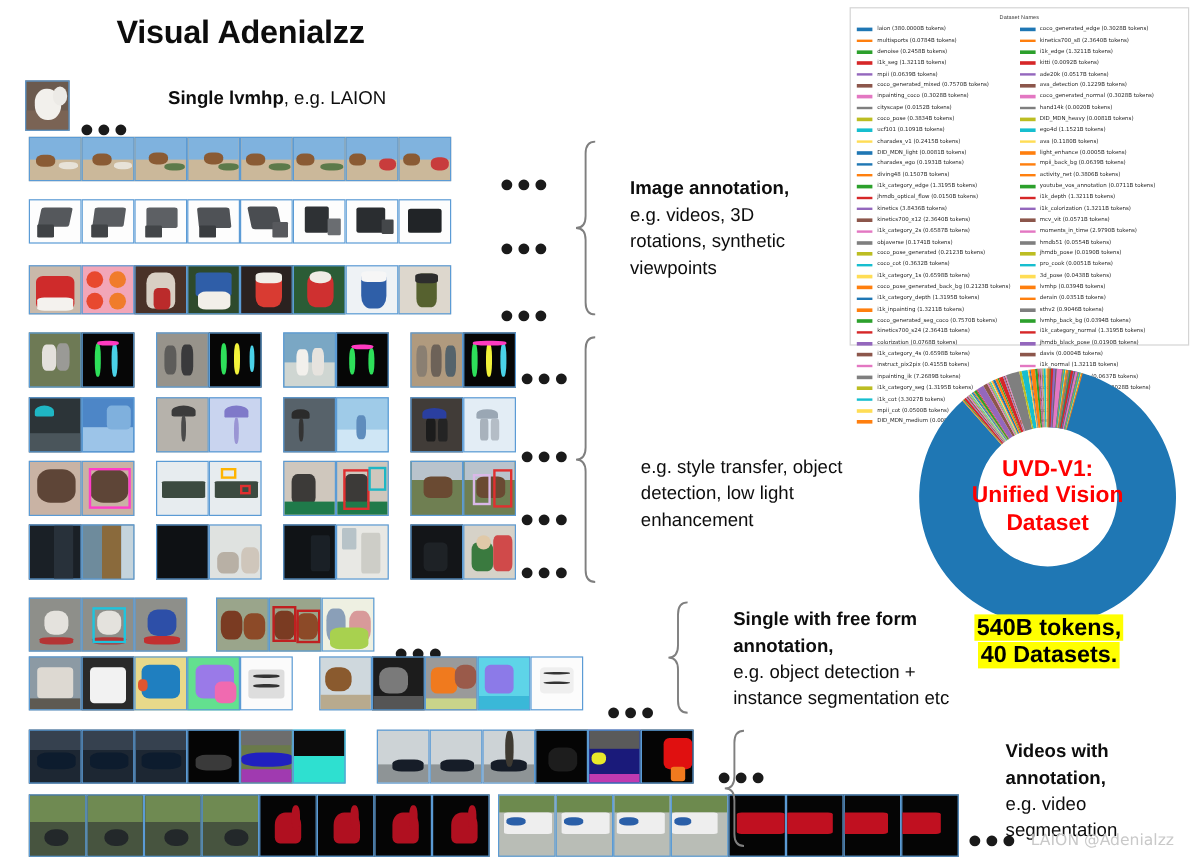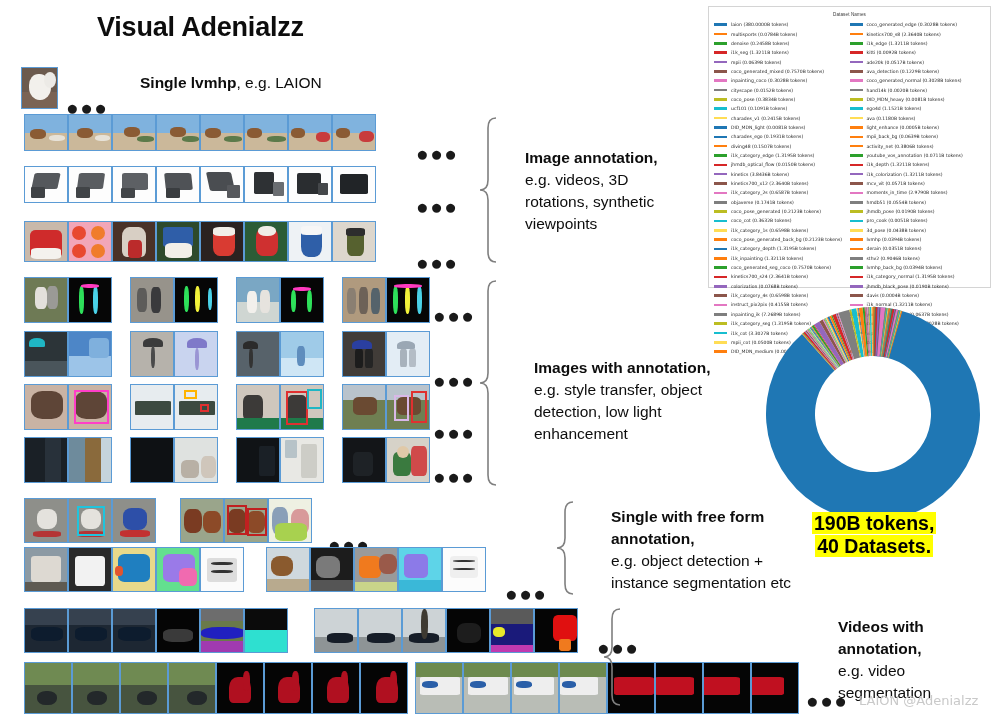--- a/index.html
+++ b/index.html
@@ -405,21 +405,21 @@
       <div class="blob" style="left:10px;top:8px;width:12px;height:12px;background:#e0c9a8;border-radius:50%;"></div>
     </div>
 </div>
 <div class="abs dots" style="left:433px;top:466px;">●●●</div>
 
 <div class="brace" style="left:478px;top:279px;">
   <svg width="22" height="208" viewBox="0 0 22 208">
       <path d="M18 2 Q10 2 10 12 L10 94 Q10 104 2 104 Q10 104 10 114 L10 196 Q10 206 18 206" fill="none" stroke="#7f7f7f" stroke-width="1.6"></path>
     </svg>
 </div>
-<div class="abs caption" style="left:534px;top:357px;width:215px;"><b>Images with annotation,</b><span>
+<div class="abs caption" style="left:534px;top:357px;width:215px;"><span>
 e.g. style transfer, object
 detection, low light
 enhancement</span></div>
 
 <div class="strip" style="left:24px;top:498px;">
   <div class="tile" style="width:44px;height:45px;background:#8e8f8a;">
       <div class="blob" style="left:12px;top:10px;width:20px;height:20px;background:#e4e2dd;border-radius:40%;"></div>
       <div class="blob" style="left:8px;top:32px;width:28px;height:6px;background:#b43535;border-radius:30%;"></div>
     </div>
   <div class="tile" style="width:44px;height:45px;background:#8e8f8a;">
@@ -1010,20 +1010,23 @@
       <path d="M130.46216531127743 5.784867431549998 A107 107 0 0 1 132.48904423194048 6.180054483902225 L122.64826696684625 54.18171177632083 A58 58 0 0 0 121.54958493508497 53.967498233924296 Z" fill="#d62728"></path>
       <path d="M132.48904423194048 6.180054483902225 A107 107 0 0 1 133.31162692244865 6.352060201485742 L123.09415291123385 54.27494852043152 A58 58 0 0 0 122.64826696684625 54.18171177632083 Z" fill="#9467bd"></path>
       <path d="M133.31162692244865 6.352060201485742 A107 107 0 0 1 134.1328333267111 6.530521096931835 L123.53929283130135 54.371684332916324 A58 58 0 0 0 123.09415291123385 54.27494852043152 Z" fill="#8c564b"></path>
       <path d="M134.1328333267111 6.530521096931835 A107 107 0 0 1 136.1470725193692 6.9969964678635534 L124.63112342171414 54.624540141458745 A58 58 0 0 0 123.53929283130135 54.371684332916324 Z" fill="#e377c2"></path>
       <path d="M136.1470725193692 6.9969964678635534 A107 107 0 0 1 136.9631262062957 7.197706780649781 L125.07347028004813 54.73333638577278 A58 58 0 0 0 124.63112342171414 54.624540141458745 Z" fill="#7f7f7f"></path>
       <path d="M136.9631262062957 7.197706780649781 A107 107 0 0 1 137.77757836530063 7.40482010783424 L125.51494902044334 54.84560342293819 A58 58 0 0 0 125.07347028004813 54.73333638577278 Z" fill="#bcbd22"></path>
       <path d="M137.77757836530063 7.40482010783424 A107 107 0 0 1 138.59037875713827 7.618323673691322 L125.9555324104114 54.96133432779529 A58 58 0 0 0 125.51494902044334 54.84560342293819 Z" fill="#17becf"></path>
       <path d="M138.59037875713827 7.618323673691322 A107 107 0 0 1 139.40147724445185 7.838204308315355 L126.39519327269353 55.08052196151674 A58 58 0 0 0 125.9555324104114 54.96133432779529 Z" fill="#ffdd55"></path>
       <path d="M139.40147724445185 7.838204308315355 A107 107 0 0 1 140.31549879053696 8.094210412328962 L126.8906442042163 55.219291625374574 A58 58 0 0 0 126.39519327269353 55.08052196151674 Z" fill="#ff7f0e"></path>
     </svg>
+  <div id="donut-center-text">UVD-V1:
+Unified Vision
+Dataset</div>
 </div>
 
 <div class="abs" id="tokens-label">
-  <div><span>190B tokens,</span></div>
+  <div><span>540B tokens,</span></div>
   <div><span>40 Datasets.</span></div>
 </div>
 
 <div class="abs" id="watermark">LAION @Adenialzz</div>
 
 </body></html>

